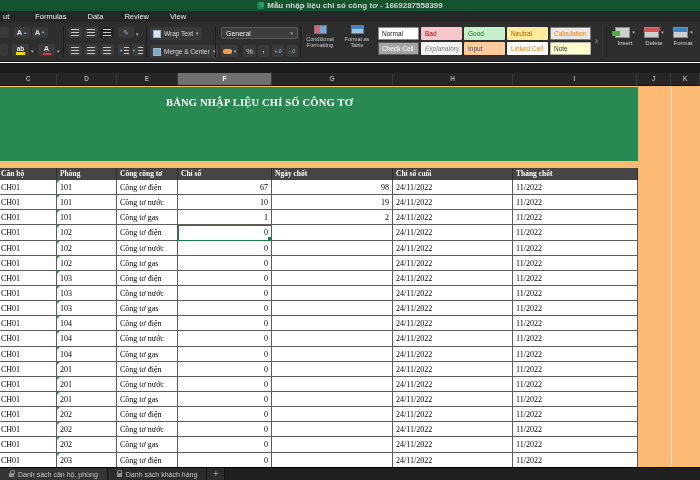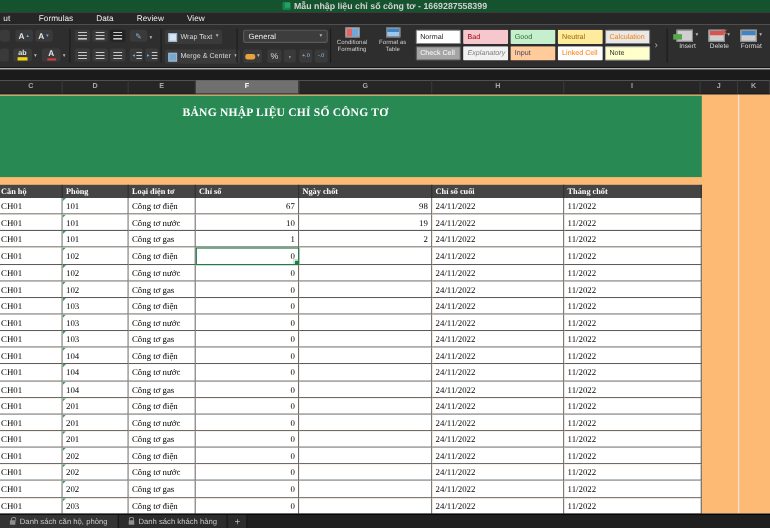--- a/index.html
+++ b/index.html
@@ -300,21 +300,21 @@
   <div class="gridarea">
     <div class="vline"></div>
     <div class="banner" style="background: rgb(40, 138, 82);">
       <span class="banner-title">BẢNG NHẬP LIỆU CHỈ SỐ CÔNG TƠ</span>
     </div>
     <div class="xl-table">
       <div class="thead">
 
       <span class="h-cell">Căn hộ</span>
           <span class="h-cell">Phòng</span>
-          <span class="h-cell">Loại điện tơ</span>
+          <span class="h-cell">Công công tơ</span>
           <span class="h-cell">Chỉ số</span>
           <span class="h-cell">Ngày chốt</span>
           <span class="h-cell">Chỉ số cuối</span>
           <span class="h-cell">Tháng chốt</span>
         </div>
       <div class="tbody">
 
           <div class="t-row">
             <span>CH01</span>
             <span>101</span>

